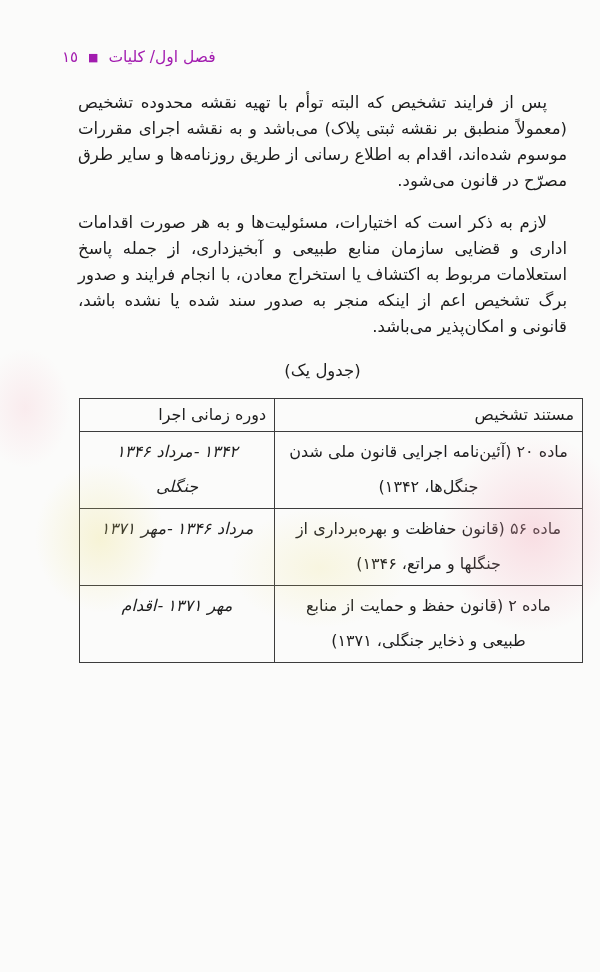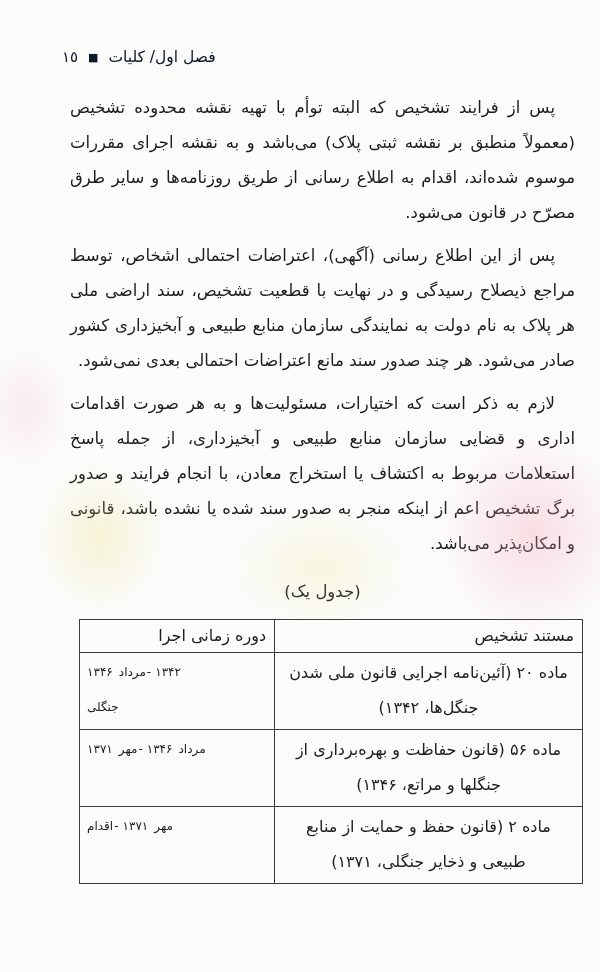--- a/index.html
+++ b/index.html
@@ -18,30 +18,30 @@
     background:radial-gradient(closest-side,rgba(235,222,120,0.28),rgba(235,222,120,0));}
   .wm-yellow2{left:230px;top:460px;width:180px;height:120px;
     background:radial-gradient(closest-side,rgba(235,222,120,0.20),rgba(235,222,120,0));}
   .wm-pink2{left:-20px;top:300px;width:90px;height:120px;
     background:radial-gradient(closest-side,rgba(243,165,182,0.18),rgba(243,165,182,0));}
   .speck{position:absolute;left:91px;top:6px;width:4px;height:4px;background:#2b2b2b;border-radius:50%;}
 
   .page-header{
     margin-top:48px;
     direction:rtl;text-align:left;
-    font-size:15.5px;letter-spacing:0;color:#0f172a;
+    font-size:15.5px;letter-spacing:0;color:#a21caf;
   }
   .page-header .sep{font-size:11px;display:inline-block;transform:translateY(-1px);padding:0 5px;}
   .page-header .pnum{font-size:15px;}
 
   .body-text{margin-top:24px;}
   .para{
     direction:rtl;text-align:justify;text-justify:inter-word;
-    font-size:16.5px;line-height:35px;
-    text-indent:20px;margin:8px;color:#1c1c1c;
+    font-size:16.5px;line-height:26px;
+    text-indent:20px;margin:16px;color:#1c1c1c;
   }
   .caption{
     direction:rtl;text-align:center;
     font-size:16.5px;margin-top:16px;line-height:30px;
   }
 
   table.law{
     border-collapse:collapse;
     width:503px;margin:12px 0 0 auto;
     direction:rtl;
@@ -56,21 +56,21 @@
   }
   table.law th{
     height:33px;font-size:16px;text-align:right;
     padding:2px 8px 2px 4px;line-height:28px;
   }
   td.basis{
     height:76px;font-size:16px;line-height:35px;
     text-align:center;padding:2px 8px 4px;direction:rtl;
   }
   td.period{height:76px;padding:2px 4px 4px;}
-  .period-wrap{direction:ltr;text-align:left;font-size:12px;line-height:35px;}
+  .period-wrap{direction:ltr;text-align:center;font-size:16px;line-height:35px;font-style:italic;}
   .period-line{display:block;}
   .period-wrap bdi.tok{display:inline-block;direction:rtl;margin:0 3px;}
   .period-wrap bdi.dash{margin:0 1px 0 -2px;}
 </style>
 </head>
 <body>
 
 <div class="page">
 
   <div class="wm wm-pink"></div>
@@ -80,21 +80,20 @@
   <div class="speck"></div>
 
   <div class="page-header">
     <span>فصل اول/ کلیات</span>
     <span class="sep">■</span>
     <span class="pnum">١٥</span>
   </div>
 
   <div class="body-text">
     <p class="para">پس از فرایند تشخیص که البته توأم با تهیه نقشه محدوده تشخیص (معمولاً منطبق بر نقشه ثبتی پلاک) می‌باشد و به نقشه اجرای مقررات موسوم شده‌اند، اقدام به اطلاع رسانی از طریق روزنامه‌ها و سایر طرق مصرّح در قانون می‌شود.</p>
-    <p class="para">پس از این اطلاع رسانی (آگهی)، اعتراضات احتمالی اشخاص، توسط مراجع ذیصلاح رسیدگی و در نهایت با قطعیت تشخیص، سند اراضی ملی هر پلاک به نام دولت به نمایندگی سازمان منابع طبیعی و آبخیزداری کشور صادر می‌شود. هر چند صدور سند مانع اعتراضات احتمالی بعدی نمی‌شود.</p>
     <p class="para">لازم به ذکر است که اختیارات، مسئولیت‌ها و به هر صورت اقدامات اداری و قضایی سازمان منابع طبیعی و آبخیزداری، از جمله پاسخ استعلامات مربوط به اکتشاف یا استخراج معادن، با انجام فرایند و صدور برگ تشخیص اعم از اینکه منجر به صدور سند شده یا نشده باشد، قانونی و امکان‌پذیر می‌باشد.</p>
   </div>
 
   <div class="caption">(جدول یک)</div>
 
   <table class="law">
     <colgroup>
       <col style="width:308px">
       <col style="width:195px">
     </colgroup>

